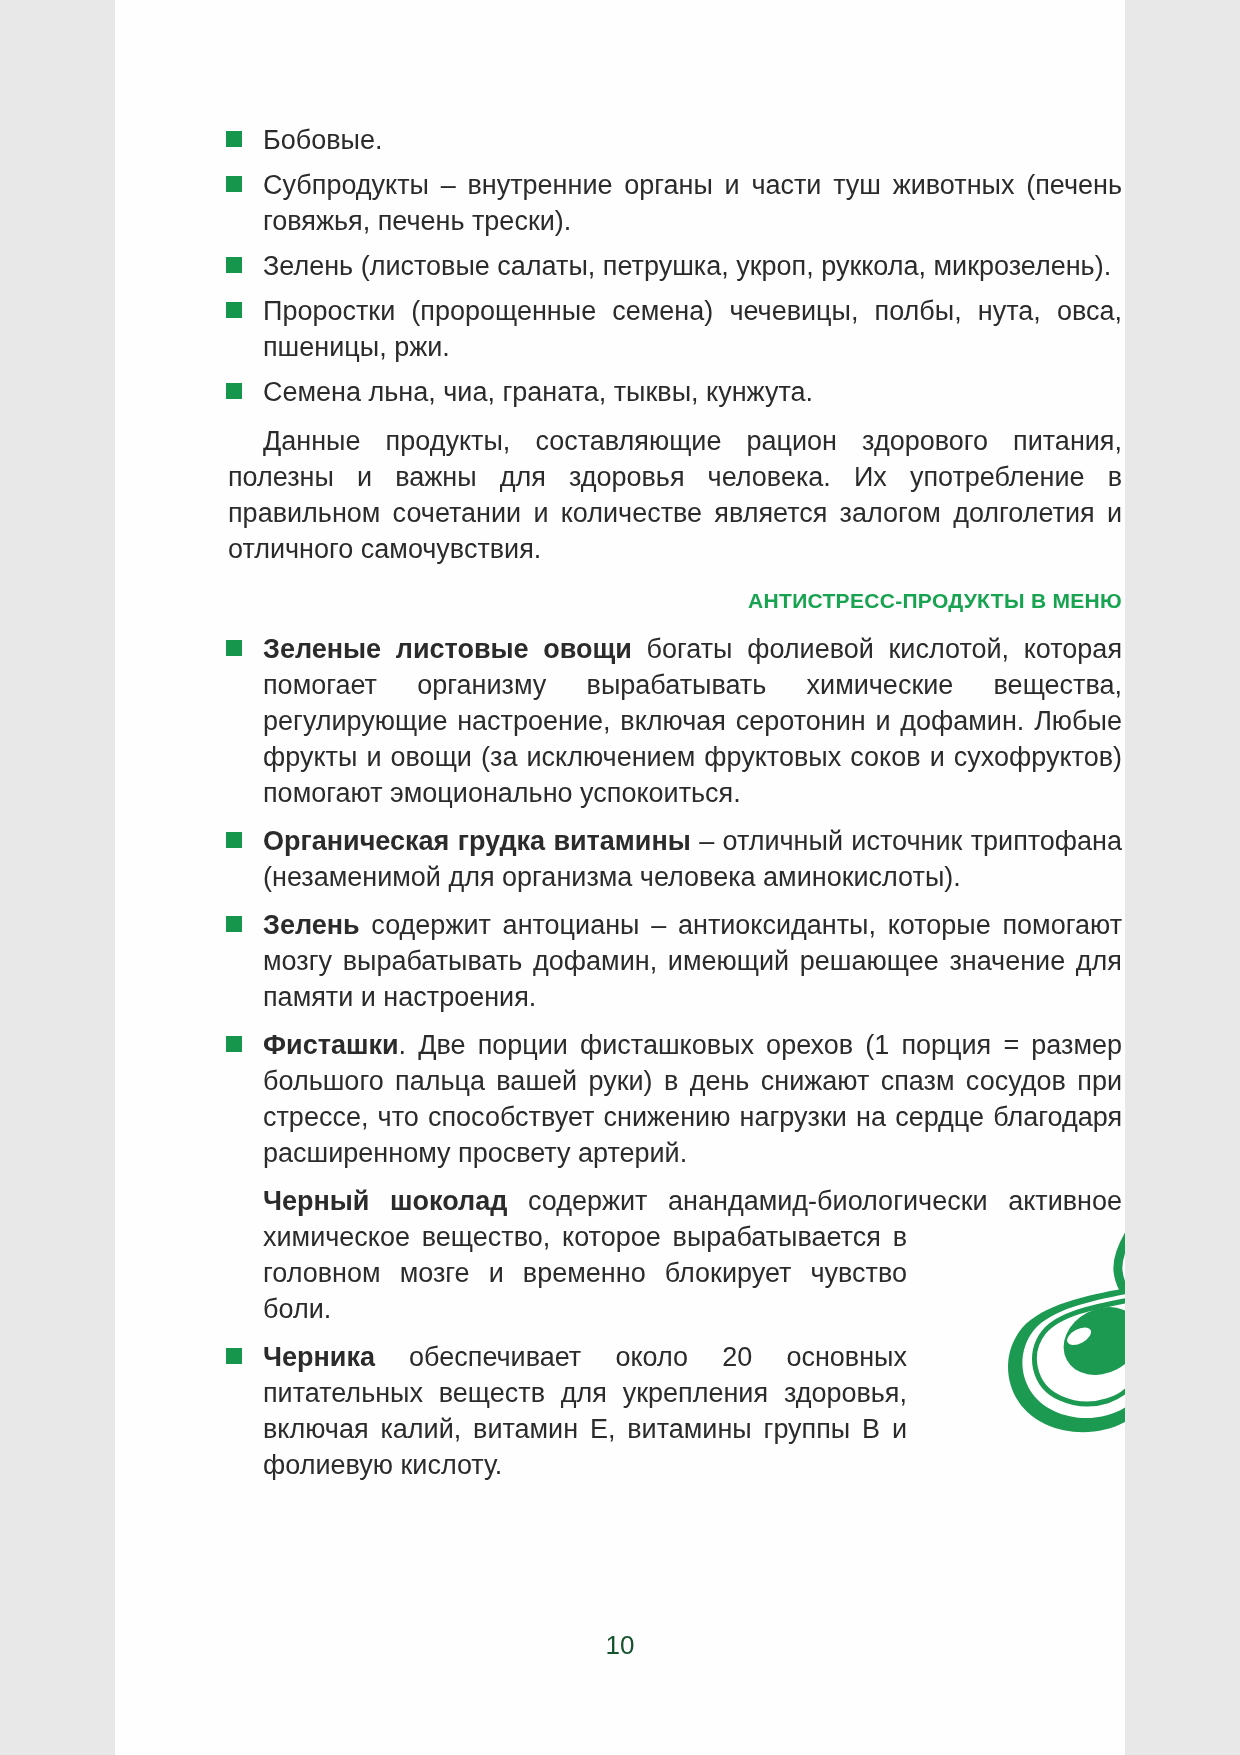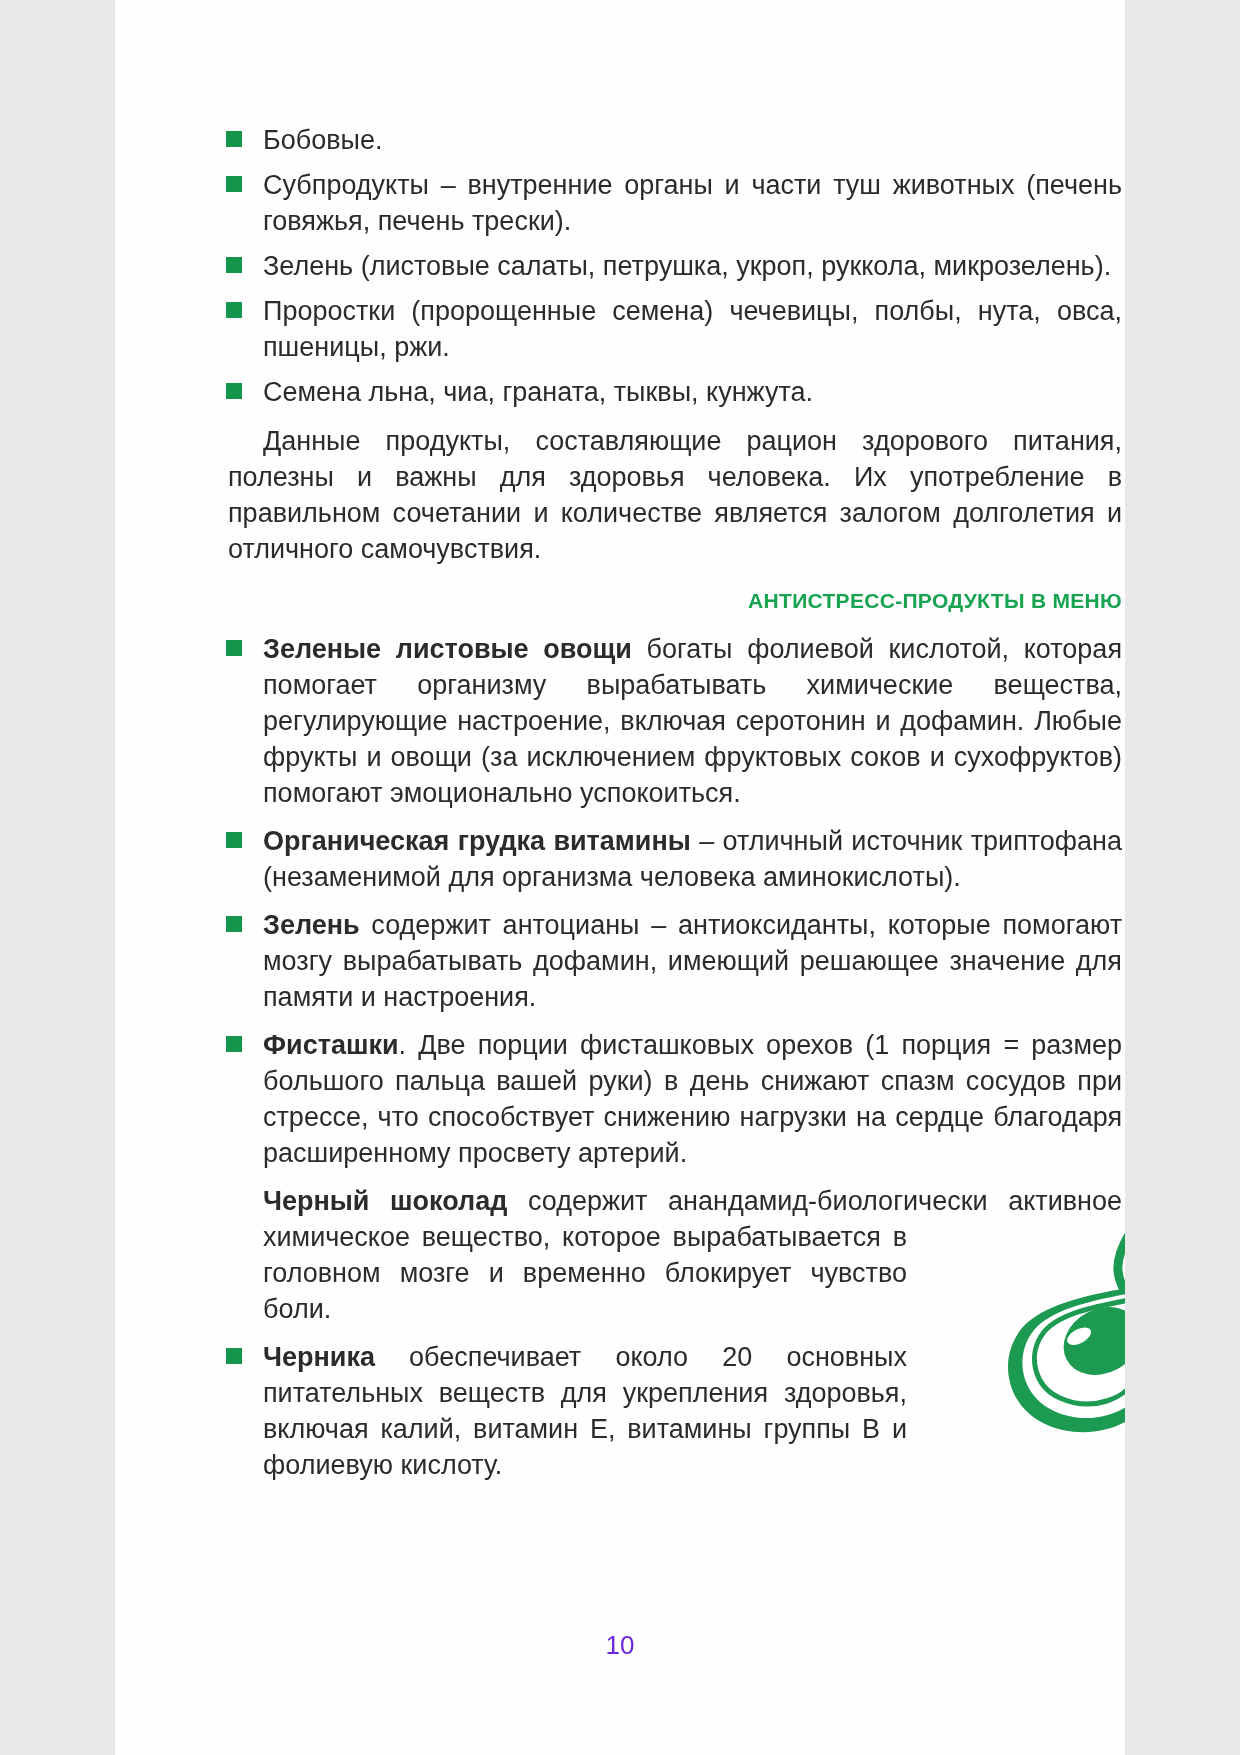--- a/index.html
+++ b/index.html
@@ -87,21 +87,21 @@
     height:245px;
     overflow:visible;
   }
   .page-number{
     position:absolute;
     top:1630px;
     left:0;
     width:100%;
     text-align:center;
     font-size:26px;
-    color:#6d28d9;
+    color:#14532d;
   }
 </style>
 </head>
 <body>
 
 <div class="page">
   <div class="content">
 
     <ul class="blist intro-list">
       <li>

